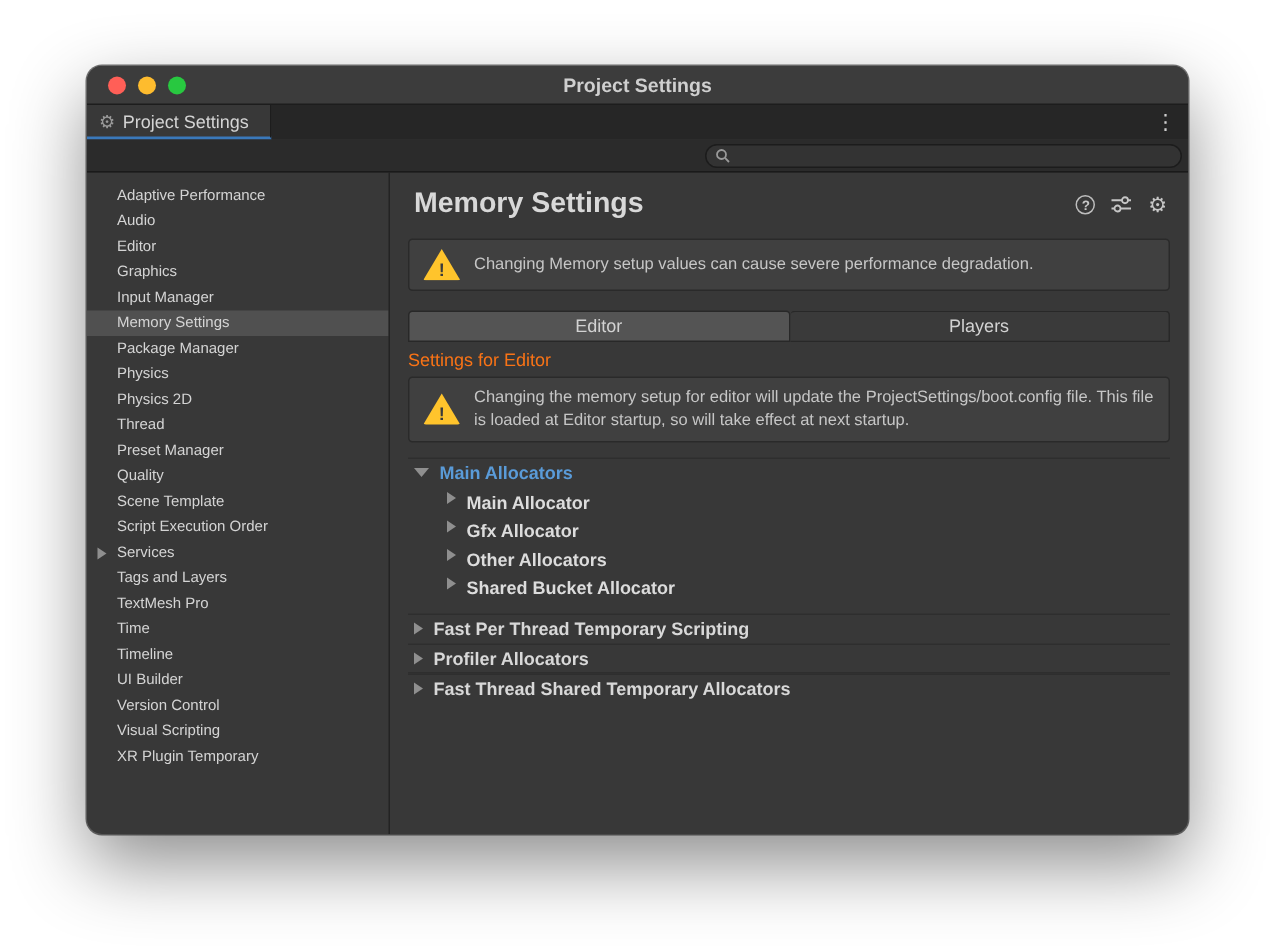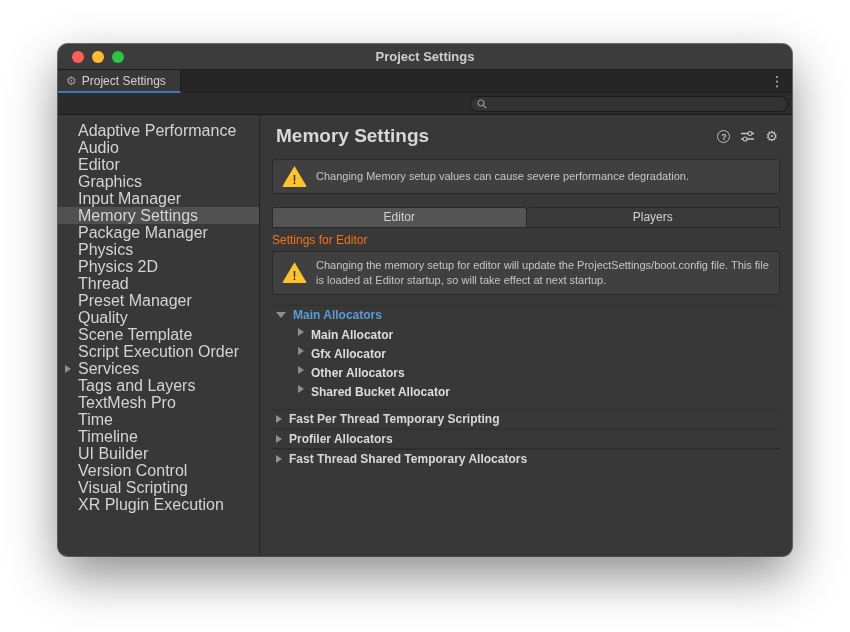--- a/index.html
+++ b/index.html
@@ -33,21 +33,21 @@
   
   .searchband { height:22px; background:#2b2b2b; border-bottom:1px solid #1a1a1a; position:relative; flex:0 0 auto; }
   .searchfield { position:absolute; right:4px; top:3px; width:318px; height:16px; background:#333333;
     border:1px solid #1c1c1c; border-radius:8px; display:flex; align-items:center; padding:0 6px; gap:4px; }
   .searchfield input { flex:1; background:transparent; border:none; outline:none; color:#dddddd; font-size:11px;
     font-family:"Liberation Sans", sans-serif; }
 
   
   .content { flex:1; display:flex; min-height:0; }
   .sidebar { width:202px; flex:0 0 auto; border-right:1px solid #232323; padding-top:7px; overflow:hidden; }
-  .side-item { position:relative; height:17px; line-height:17px; padding-left:20px; font-size:16px; color:#d4d4d4;
+  .side-item { position:relative; height:17px; line-height:17px; padding-left:20px; font-size:10px; color:#d4d4d4;
     white-space:nowrap; cursor:default; }
   .side-item.selected { background:#505050; }
   .side-tri { position:absolute; left:7px; top:5px; }
 
   .tri { width:0; height:0; display:inline-block; }
   .tri-right { border-top:4px solid transparent; border-bottom:4px solid transparent; border-left:6px solid #8f8f8f; }
   .tri-down { border-left:5px solid transparent; border-right:5px solid transparent; border-top:6px solid #8f8f8f; }
 
   
   .main { flex:1; min-width:0; overflow:hidden; }
@@ -138,21 +138,21 @@
           <span class="tri tri-right side-tri"></span>
           <span class="side-label">Services</span>
         </div>
         <div class="side-item"><span class="side-label">Tags and Layers</span></div>
         <div class="side-item"><span class="side-label">TextMesh Pro</span></div>
         <div class="side-item"><span class="side-label">Time</span></div>
         <div class="side-item"><span class="side-label">Timeline</span></div>
         <div class="side-item"><span class="side-label">UI Builder</span></div>
         <div class="side-item"><span class="side-label">Version Control</span></div>
         <div class="side-item"><span class="side-label">Visual Scripting</span></div>
-        <div class="side-item"><span class="side-label">XR Plugin Execution</span></div>
+        <div class="side-item"><span class="side-label">XR Plugin Temporary</span></div>
       </div>
 
       <div class="main">
 
         <div class="main-header">
           <div class="main-title">Memory Settings</div>
           <div class="header-icons">
             <span class="help-circle">?</span>
             <svg width="15" height="12" viewBox="0 0 15 12">
               <line x1="1" y1="3.5" x2="14" y2="3.5" stroke="#c6c6c6" stroke-width="1.3"></line>

